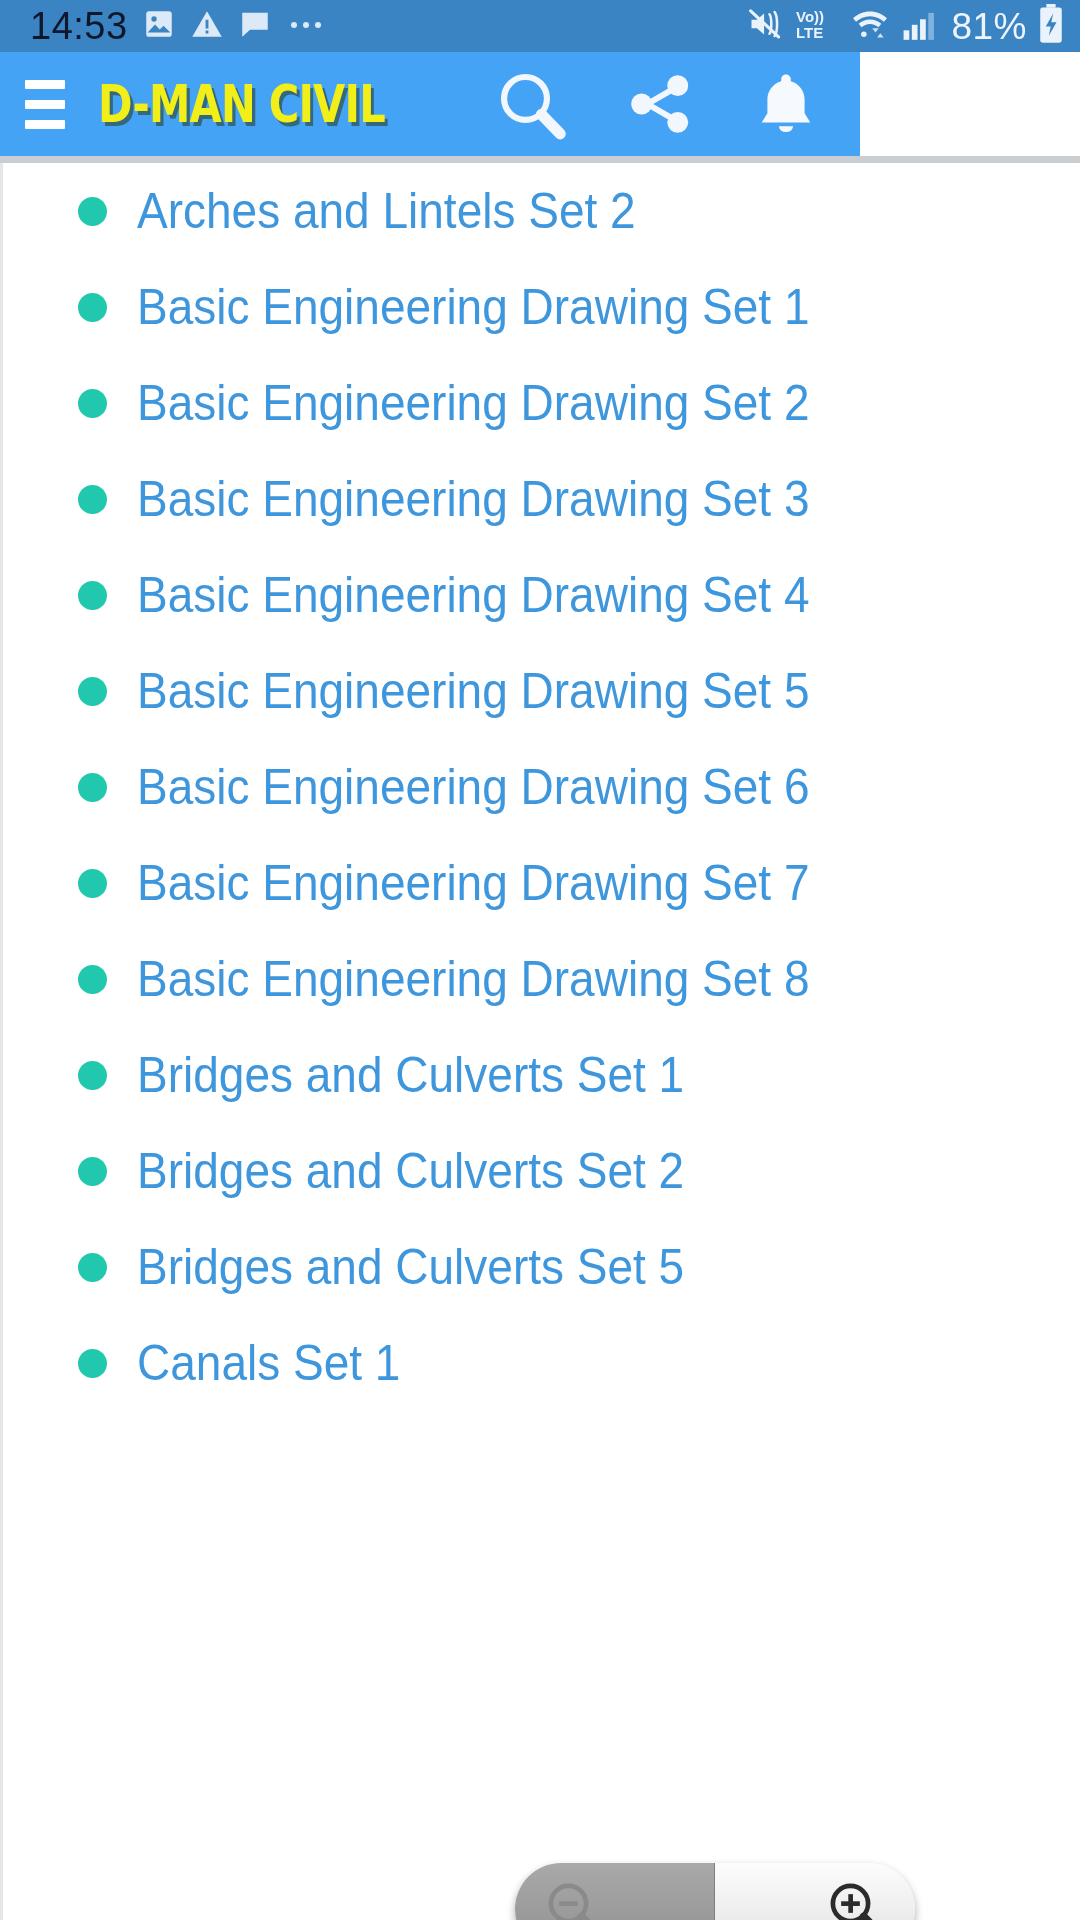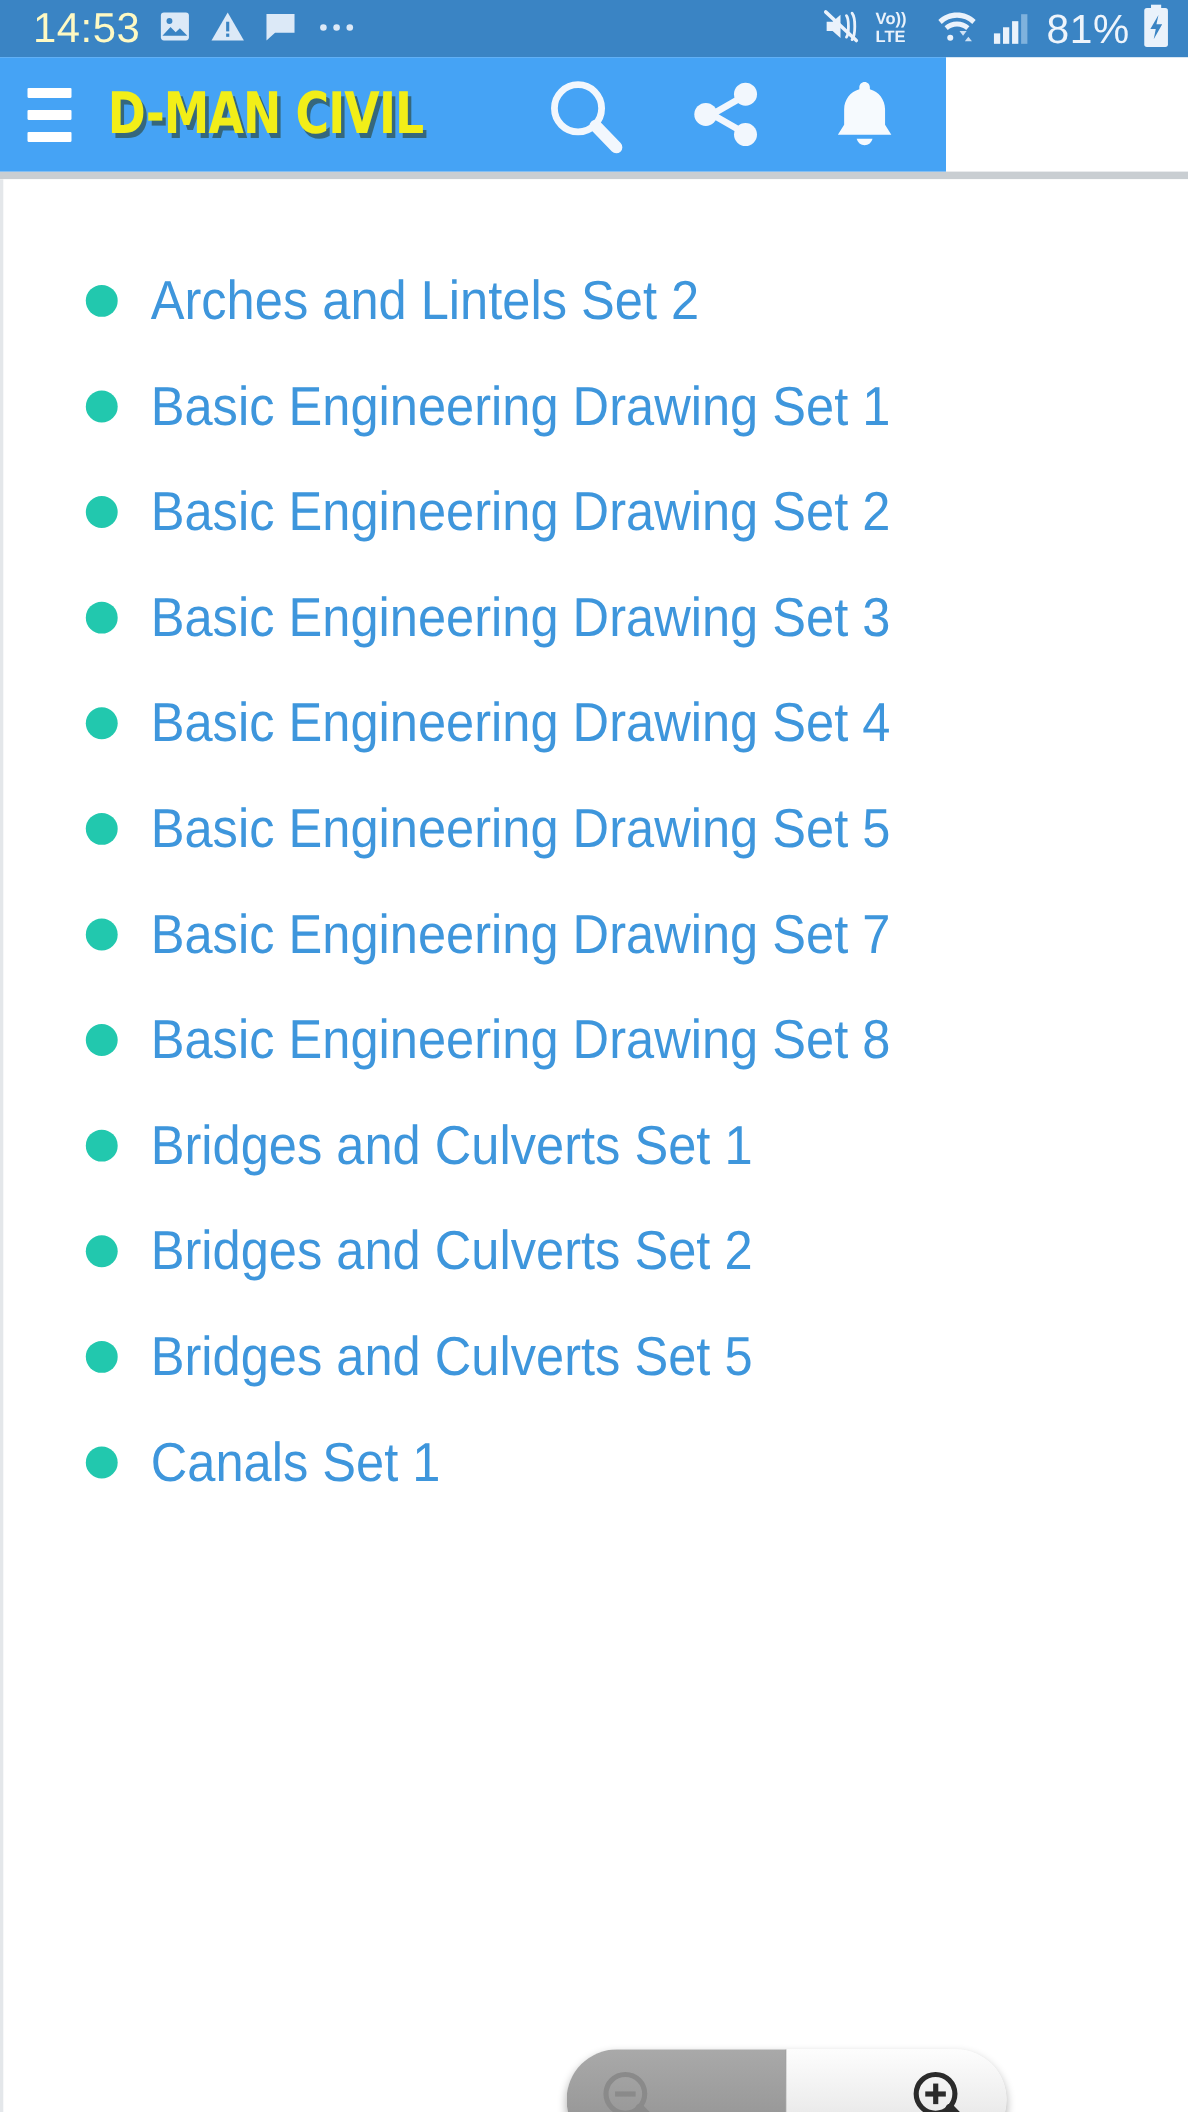--- a/index.html
+++ b/index.html
@@ -15,21 +15,21 @@
     position:relative;
     height:52px; width:1080px;
     background:#3a84c4;
     display:flex; align-items:center;
     padding:0 16px 0 30px;
     color:#eaf2fb;
   }
   .sb-left{ display:flex; align-items:center; gap:14px; }
   .sb-time{
     font-size:38px; font-weight:400; letter-spacing:0.5px;
-    color:#fef9c3; line-height:1;
+    color:#0f172a; line-height:1;
   }
   .sb-right{
     margin-left:auto; display:flex; align-items:center; gap:11px;justify-content:space-between;
   }
   .sb-pct{ font-size:37px; color:#eef4fb; line-height:1; letter-spacing:0.5px; }
   .ic{ display:block; }
 
   
   .appbar{
     position:relative;
@@ -75,21 +75,21 @@
 
   
   .content{
     position:relative;
     width:1080px;
     height:1757px;
     background:#ffffff;
     border-left:3px solid #e4e7ea;
     overflow:hidden;
   }
-  .list{ padding-top:62px; }
+  .list{ }
   .row{
     height:96px;
     display:flex; align-items:center;
     padding-left:75px;
     cursor:pointer;
   }
   .bullet{
     width:29px; height:29px;
     border-radius:50%;
     background:#22c8ae;
@@ -279,20 +279,24 @@
     <div class="row">
       <span class="bullet"></span>
       <span class="row-label">Basic Engineering Drawing Set 4</span>
     </div>
     <div class="row">
       <span class="bullet"></span>
       <span class="row-label">Basic Engineering Drawing Set 5</span>
     </div>
     <div class="row">
       <span class="bullet"></span>
+      <span class="row-label">Basic Engineering Drawing Set 6</span>
+    </div>
+    <div class="row">
+      <span class="bullet"></span>
       <span class="row-label">Basic Engineering Drawing Set 7</span>
     </div>
     <div class="row">
       <span class="bullet"></span>
       <span class="row-label">Basic Engineering Drawing Set 8</span>
     </div>
     <div class="row">
       <span class="bullet"></span>
       <span class="row-label">Bridges and Culverts Set 1</span>
     </div>

